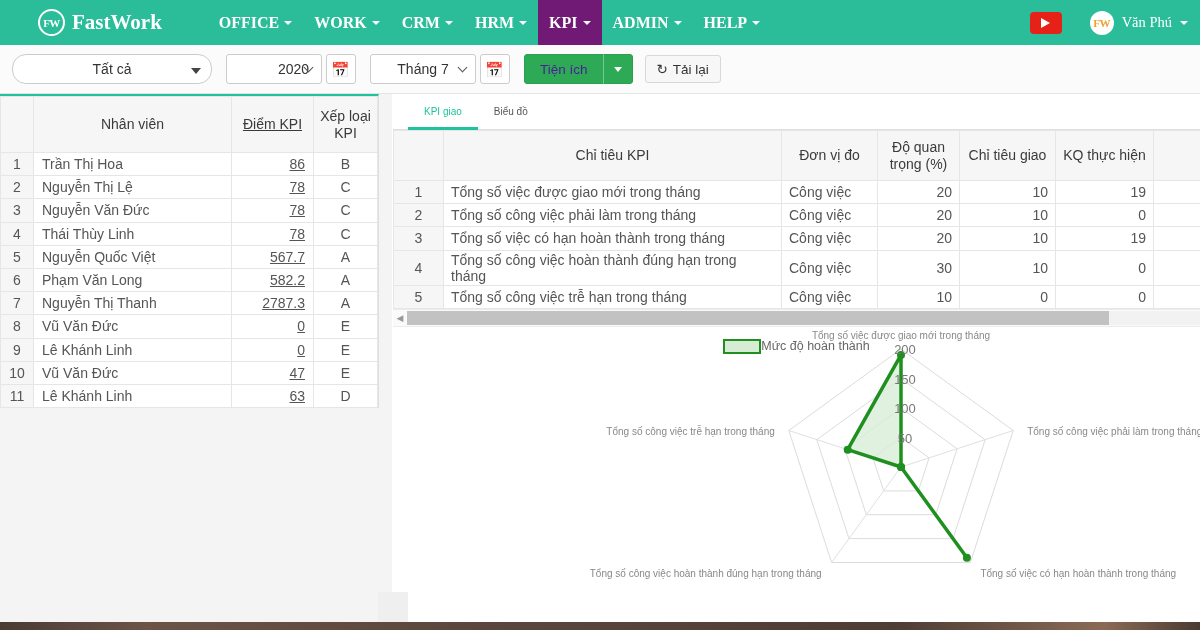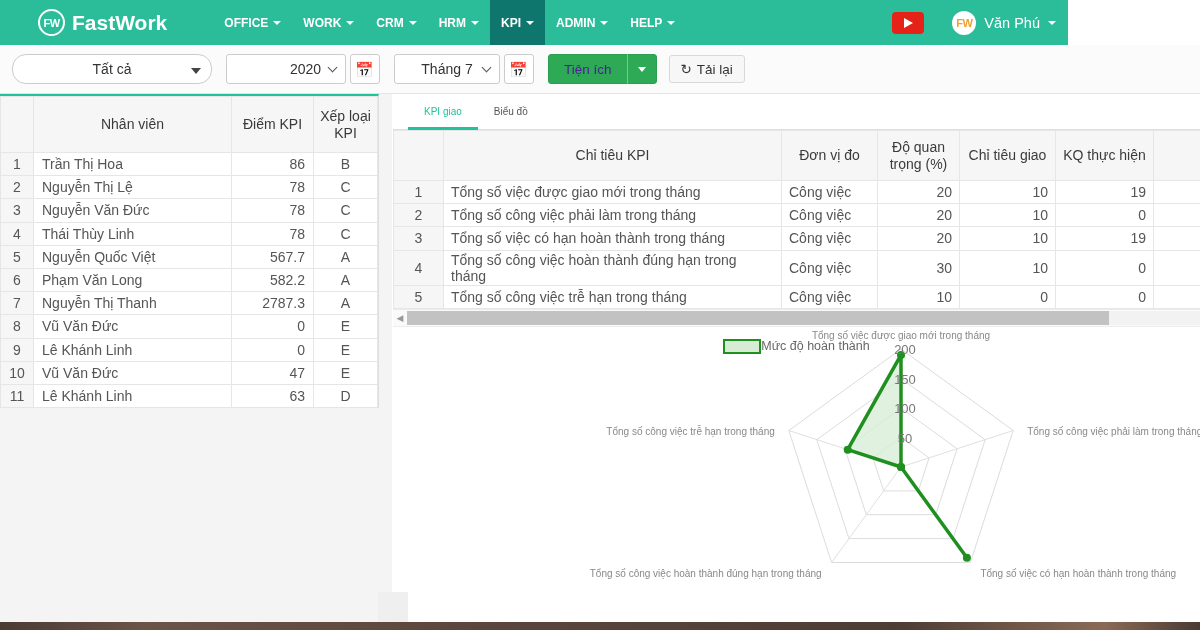--- a/index.html
+++ b/index.html
@@ -5,43 +5,43 @@
   * { box-sizing: border-box; margin: 0; padding: 0; }
   html, body {
     width: 1200px; height: 630px;
     font-family: "Liberation Sans", sans-serif;
     background: #ffffff;
     overflow: hidden;
   }
 
   
   .navbar {
-    position: absolute; left: 0; top: 0; width: 1068px; height: 45px;
+    position: absolute; left: 0; top: 0; width: 1200px; height: 45px;
     background: #2bbd9a;
-    display: flex; align-items: center;
+    display: flex; align-items: center; font-family: Liberation Serif, serif;
   }
   .brand { display: flex; align-items: center; margin-left: 38px; }
   .brand-logo {
     width: 27px; height: 27px; border-radius: 50%;
     border: 2px solid #ffffff;
     display: flex; align-items: center; justify-content: center;
     font-size: 11px; font-weight: bold; color: #ffffff;
     letter-spacing: -0.5px;
   }
   .brand-name {
     margin-left: 7px; color: #ffffff; font-size: 21px; font-weight: bold;
     letter-spacing: 0px;
   }
   .nav-items { display: flex; align-items: stretch; height: 45px; margin-left: 46px; }
   .nav-item {
     display: flex; align-items: center; height: 45px;
-    padding: 0 11px; color: #ffffff; font-size: 12px; font-weight: bold;
+    padding: 0 11px; color: #ffffff; font-size: 16px; font-weight: bold;
     cursor: pointer; white-space: nowrap;
   }
-  .nav-item.active { background: #0f766e; }
+  .nav-item.active { background: #701a75; }
   .caret-down {
     display: inline-block; margin-left: 5px;
     border-left: 4px solid transparent; border-right: 4px solid transparent;
     border-top: 4px solid #ffffff;
   }
   .nav-right { margin-left: auto; display: flex; align-items: center; margin-right: 12px; }
   .yt-btn {
     width: 32px; height: 22px; background: #e62117; border-radius: 4px;
     display: flex; align-items: center; justify-content: center; cursor: pointer;
   }
@@ -67,21 +67,21 @@
   }
   .ctl {
     height: 30px; background: #ffffff; border: 1px solid #ccc; border-radius: 3px;
     display: flex; align-items: center; font-size: 14px; color: #333;
     cursor: pointer;
   }
   .sel-all { margin-left: 12px; width: 200px; justify-content: center; position: relative; border-radius: 14px; }
   .sel-all .ca { position: absolute; right: 10px; top: 13px;
     border-left: 5px solid transparent; border-right: 5px solid transparent;
     border-top: 6px solid #444; }
-  .sel-year { margin-left: 14px; width: 120px; justify-content: center; position: relative; padding-left: 39px; }
+  .sel-year { margin-left: 14px; width: 96px; justify-content: center; position: relative; padding-left: 39px; }
   .chev { position: absolute; right: 9px; top: 9px; width: 7px; height: 7px;
     border-right: 1.6px solid #555; border-bottom: 1.6px solid #555;
     transform: rotate(45deg); }
   .cal-btn {
     margin-left: 4px; width: 30px; justify-content: center;
     background: #fff;
   }
   .cal-ico { font-size: 15px; color: #333; line-height: 1; }
   .sel-month { margin-left: 14px; width: 106px; justify-content: center; position: relative; }
   .btn-green {
@@ -118,21 +118,21 @@
   }
   .left-table th {
     background: #f6f6f6; color: #3a3a3a; font-size: 14px;
     height: 56px; padding: 4px 6px; text-align: center; line-height: 1.15;
   }
   .left-table td {
     height: 23.2px; font-size: 14px; color: #555; padding: 1px 8px;
   }
   .c-idx { width: 33px; text-align: center; color: #444; background: #f6f6f6; }
   .c-name { text-align: left; }
-  .c-score { width: 82px; text-align: right; }
+  .c-score { width: 82px; text-align: right; text-decoration: underline; }
   .c-rank { width: 64px; text-align: center; }
   .v-red { color: #f0524f; }
   .v-green { color: #24a148; }
   .v-gray { color: #777; }
 
   
   .right-pane {
     position: absolute; left: 393px; top: 94px; width: 807px; height: 536px;
     background: #ffffff;
   }

